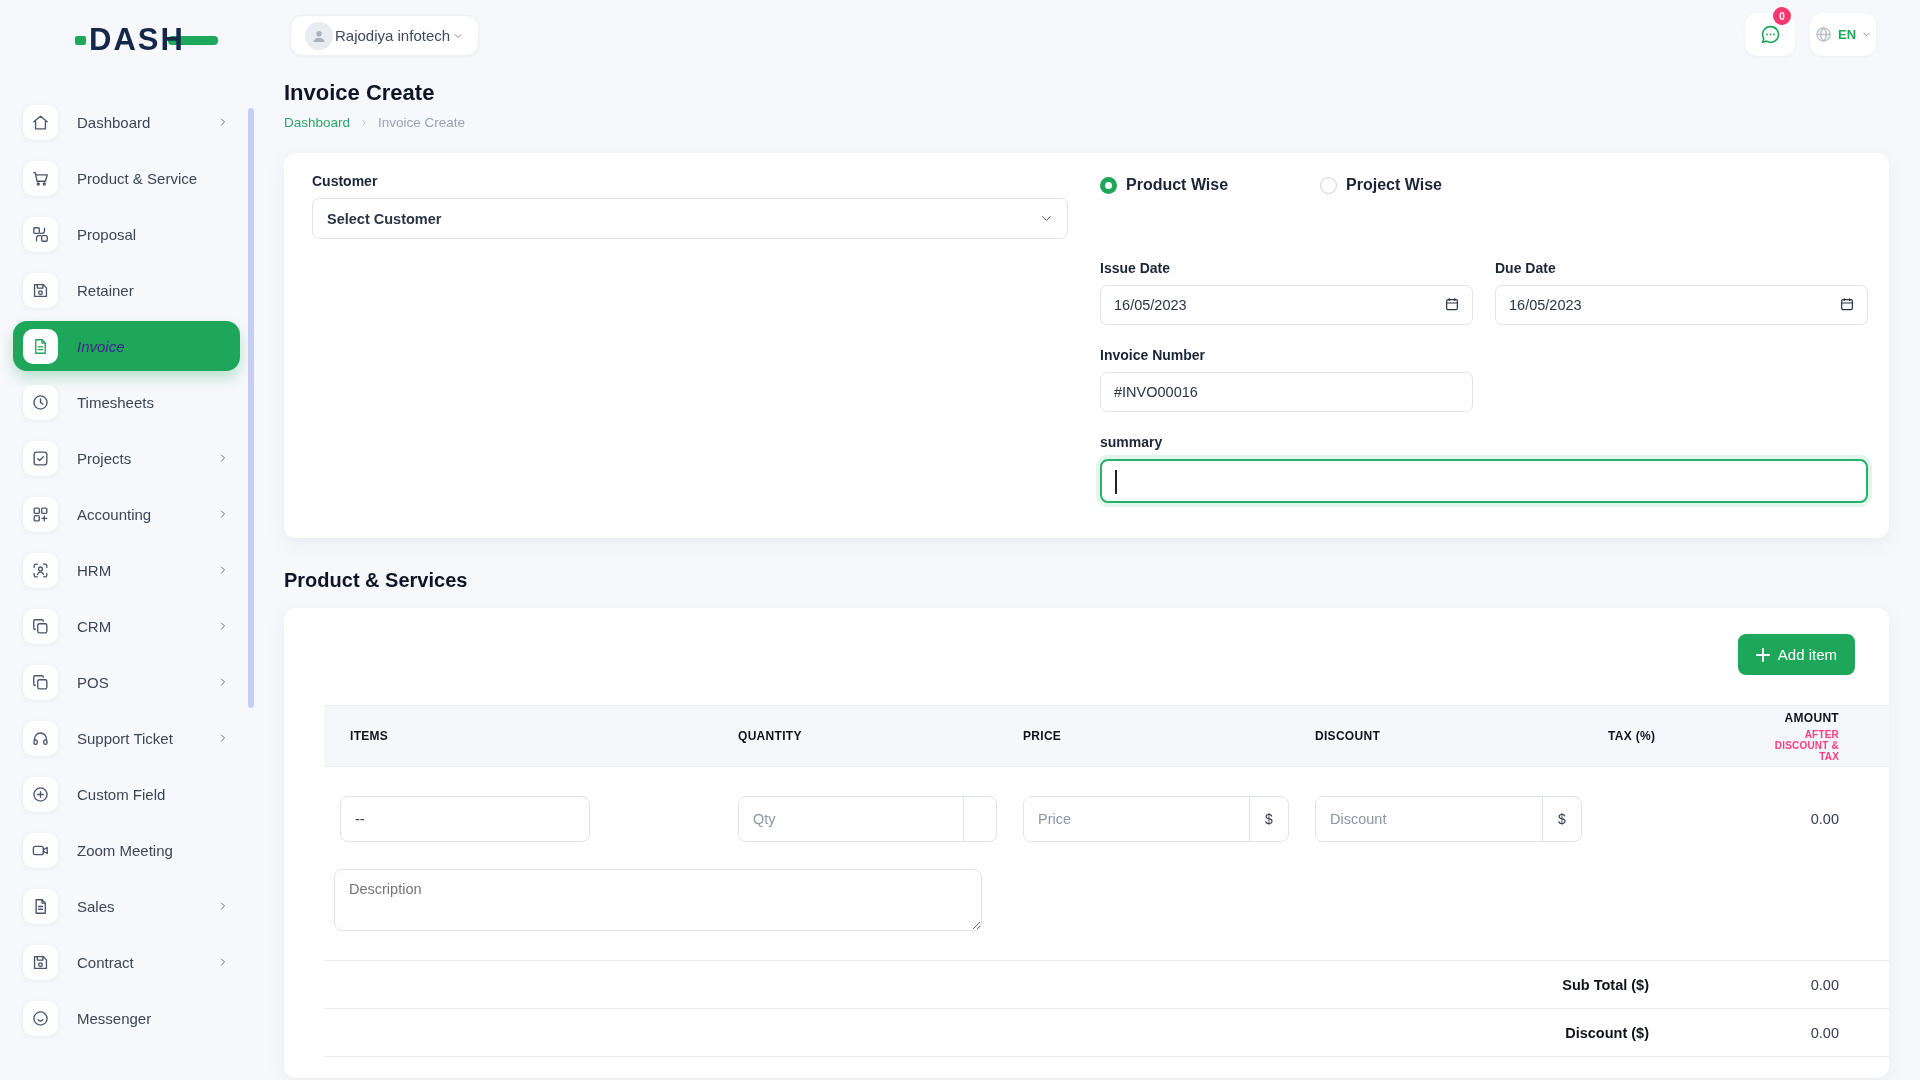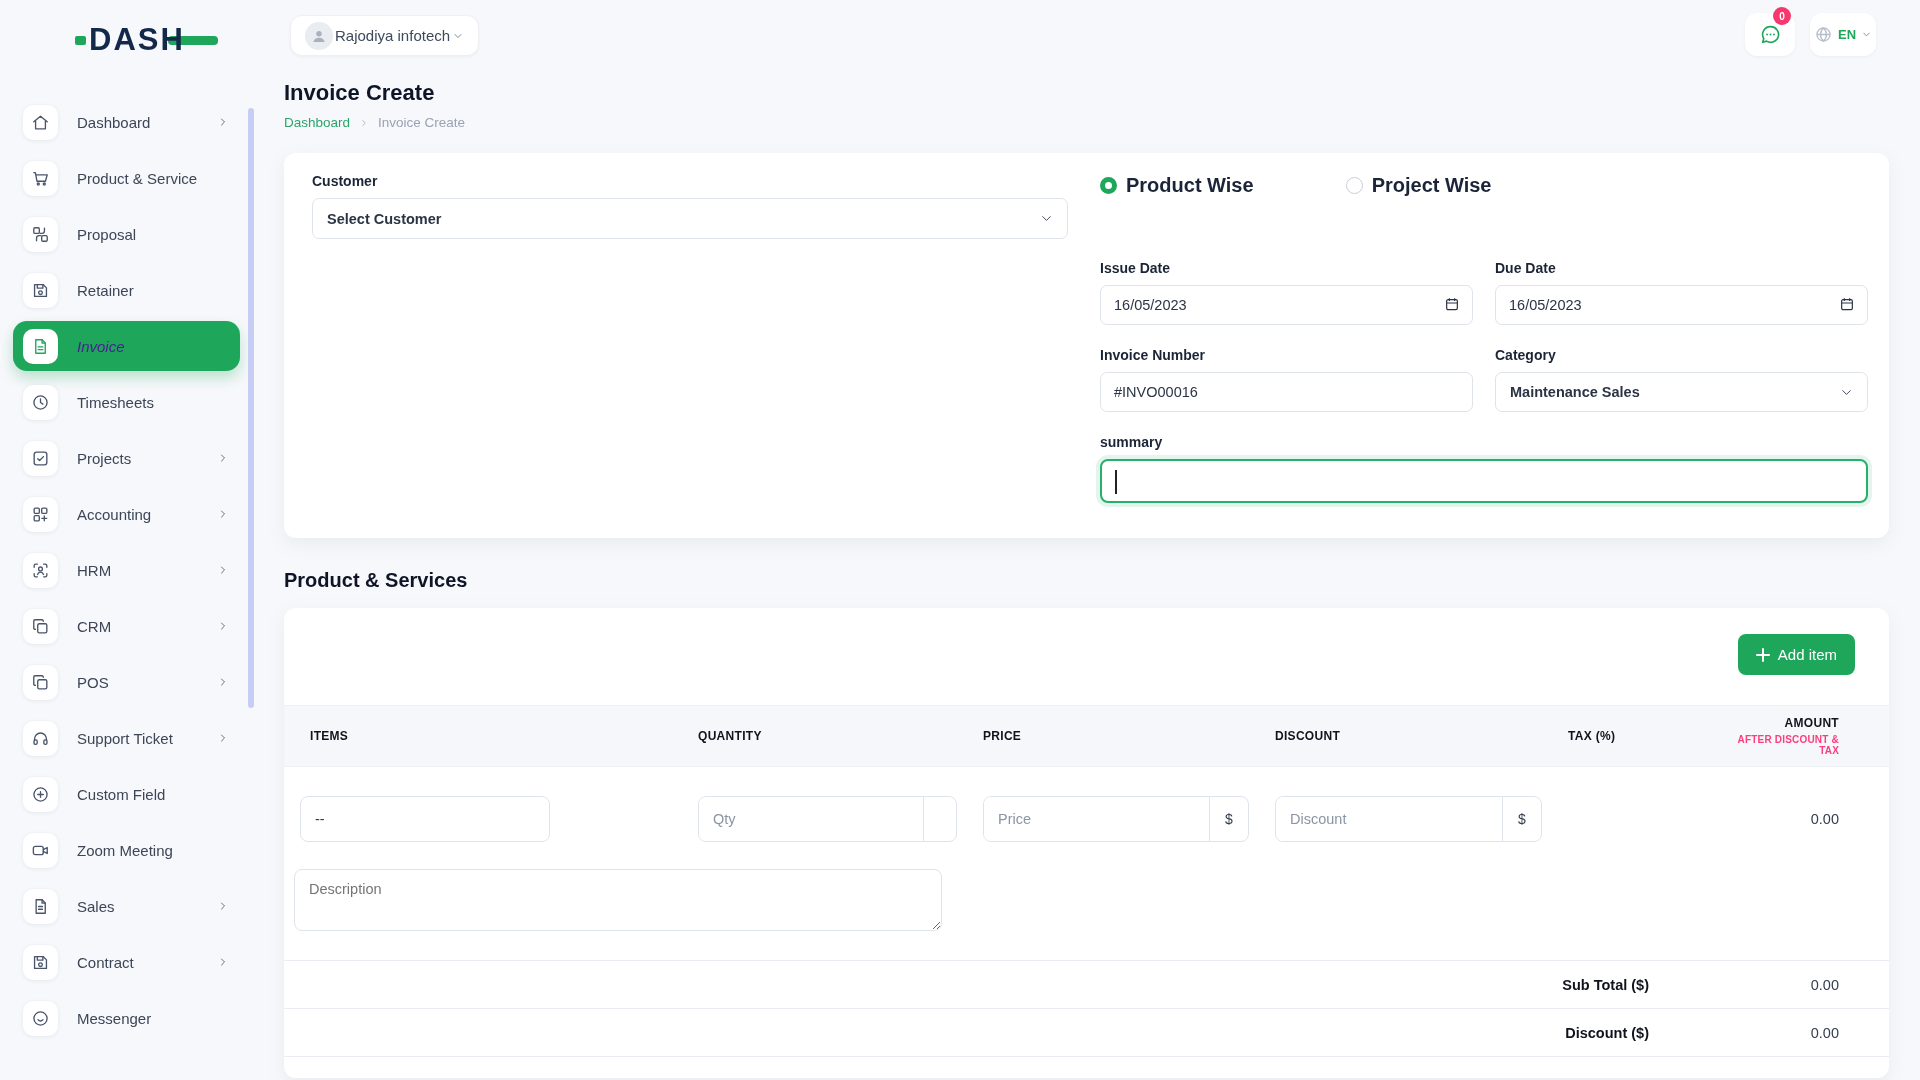--- a/index.html
+++ b/index.html
@@ -68,35 +68,36 @@
   
   .main { position:absolute; left:284px; top:80px; width:1605px; }
   .page-title { font-size:22px; font-weight:700; color:#0d1526; }
   .breadcrumb { display:flex; align-items:center; gap:9px; margin-top:9px; }
   .bc-link { font-size:13.5px; color:#2aa56a; cursor:pointer; }
   .bc-current { font-size:13.5px; color:#9aa2b3; }
 
   .card {
     background:#fff; border-radius:12px;
     box-shadow:0 6px 18px rgba(140,152,176,.12);
+    padding-left:40px;
   }
   .card-form { margin-top:23px; min-height:385px; padding:20px 21px 22px 28px; display:grid; grid-template-columns:756px 768px; column-gap:32px; }
 
   .field-label { font-size:14px; font-weight:700; color:#1b2537; margin-bottom:9px; }
   .select-box {
     height:41px; border:1px solid #dfe4eb; border-radius:7px; background:#fff;
     display:flex; align-items:center; justify-content:space-between; padding:0 14px; cursor:pointer;
   }
   .select-box .sel-val { font-size:14.5px; color:#2b3445;font-weight:bold; }
 
   .radio-row { display:flex; align-items:center; gap:92px; height:24px; }
   .radio-opt { display:flex; align-items:center; gap:9px; cursor:pointer; }
   .radio-dot { width:17px; height:17px; border-radius:50%; background:#fff; border:5px solid #1ea65b; }
   .radio-dot.off { border:1.5px solid #c9ced8; }
-  .radio-label { font-size:20px; font-weight:700; color:#1b2537; }
+  .radio-label { font-size:16px; font-weight:700; color:#1b2537; }
 
   .two-col { display:grid; grid-template-columns:1fr 1fr; column-gap:22px; margin-top:63px; }
   .two-col.tight { margin-top:22px; }
   .text-input {
     width:100%; height:40px; border:1px solid #dfe4eb; border-radius:7px; background:#fff;
     font-family:inherit; font-size:14.5px; color:#2b3445; padding:0 13px; outline:none;
   }
   .date-wrap { position:relative; }
   .date-wrap .cal { position:absolute; right:13px; top:11px; pointer-events:none; }
 
@@ -476,29 +477,20 @@
               </svg>
           </div>
         </div>
       </div>
 
       <div class="two-col tight">
         <div>
           <div class="field-label">Invoice Number</div>
           <input class="text-input" type="text" value="#INVO00016" style="">
         </div>
-        <div>
-          <div class="field-label">Category</div>
-          <div class="select-box" style="height:40px;">
-            <span class="sel-val">Maintenance Sales</span>
-            <svg width="13" height="13" viewBox="0 0 24 24">
-                <path class="stroke" style="stroke:#333c4d" d="m5 8.5 7 7 7-7"></path>
-              </svg>
-          </div>
-        </div>
       </div>
 
       <div class="summary-block">
         <div class="field-label" style="font-weight:600;">summary</div>
         <div class="summary-area">
           <span class="caret"></span>
         </div>
       </div>
     </div>
   </div>

